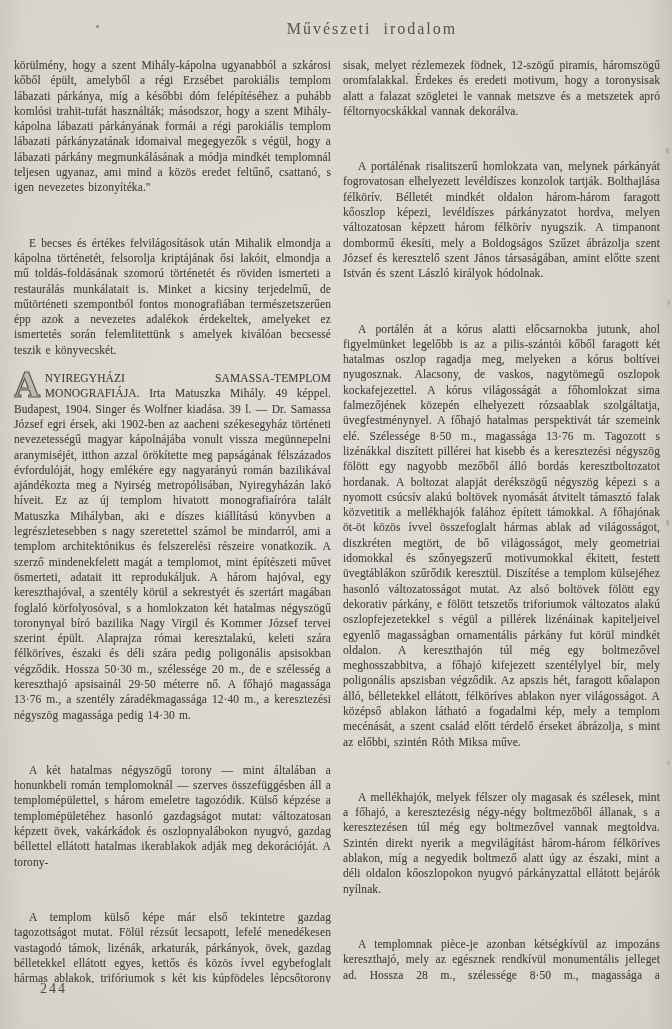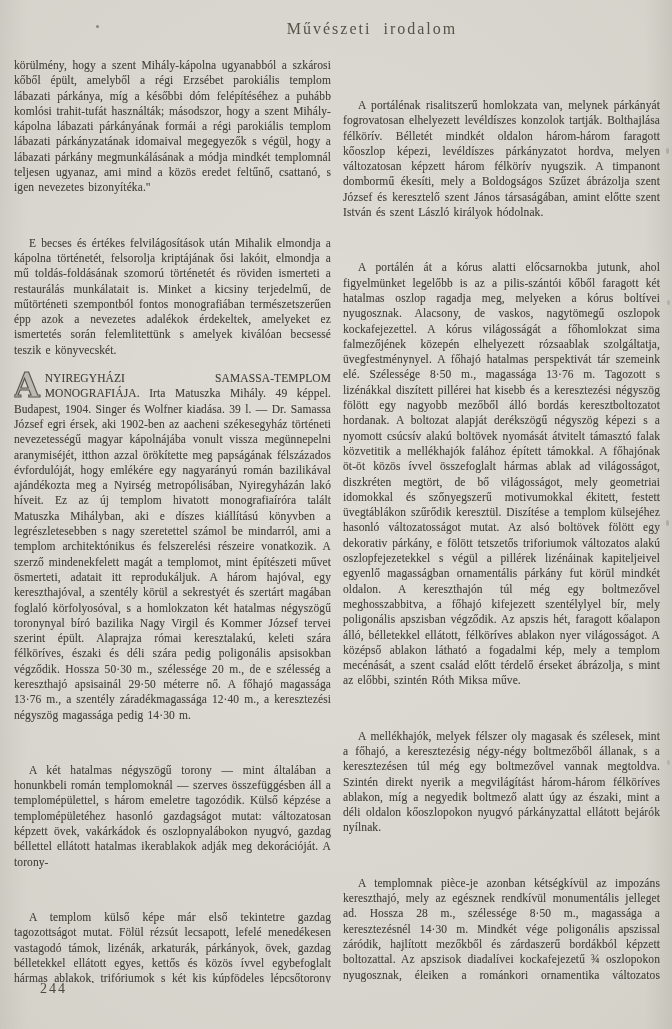--- a/index.html
+++ b/index.html
@@ -102,20 +102,21 @@
   <div class="col">
     <p>körülmény, hogy a szent Mihály-kápolna ugyanabból a szkárosi kőből épült, amelyből a régi Erzsébet parokiális templom lábazati párkánya, míg a későbbi dóm felépítéséhez a puhább komlósi trahit-tufát használták; másodszor, hogy a szent Mihály-kápolna lábazati párkányának formái a régi parokiális templom lábazati párkányzatának idomaival megegyezők s végül, hogy a lábazati párkány megmunkálásának a módja mindkét templomnál teljesen ugyanaz, ami mind a közös eredet feltűnő, csattanó, s igen nevezetes bizonyítéka."</p>
     <p class="indent">E becses és értékes felvilágosítások után Mihalik elmondja a kápolna történetét, felsorolja kriptájának ősi lakóit, elmondja a mű toldás-foldásának szomorú történetét és röviden ismerteti a restaurálás munkálatait is. Minket a kicsiny terjedelmű, de műtörténeti szempontból fontos monografiában természetszerűen épp azok a nevezetes adalékok érdekeltek, amelyeket ez ismertetés során felemlitettünk s amelyek kiválóan becsessé teszik e könyvecskét.</p>
     <p class="section">
       <span class="dropcap">A</span><span>NYIREGYHÁZI SAMASSA-TEMPLOM MONOGRAFIÁJA. Irta Matuszka Mihály. 49 képpel. Budapest, 1904. Singer és Wolfner kiadása. 39 l. — Dr. Samassa József egri érsek, aki 1902-ben az aacheni székesegyház történeti nevezetességű magyar kápolnájába vonult vissza megünnepelni aranymiséjét, itthon azzal örökítette meg papságának félszázados évfordulóját, hogy emlékére egy nagyarányú román bazilikával ajándékozta meg a Nyirség metropólisában, Nyiregyházán lakó híveit. Ez az új templom hivatott monografiaíróra talált Matuszka Mihályban, aki e díszes kiállítású könyvben a legrészletesebben s nagy szeretettel számol be mindarról, ami a templom architektónikus és felszerelési részeire vonatkozik. A szerző mindenekfelett magát a templomot, mint építészeti művet ösmerteti, adatait itt reprodukáljuk. A három hajóval, egy kereszthajóval, a szentély körül a sekrestyét és szertárt magában foglaló körfolyosóval, s a homlokzaton két hatalmas négyszögű toronynyal bíró bazilika Nagy Virgil és Kommer József tervei szerint épült. Alaprajza római keresztalakú, keleti szára félköríves, északi és déli szára pedig poligonális apsisokban végződik. Hossza 50·30 m., szélessége 20 m., de e szélesség a kereszthajó apsisainál 29·50 méterre nő. A főhajó magassága 13·76 m., a szentély záradékmagassága 12·40 m., a keresztezési négyszög magassága pedig 14·30 m.</span>
     </p>
     <p class="indent">A két hatalmas négyszögű torony — mint általában a honunkbeli román templomoknál — szerves összefüggésben áll a templomépülettel, s három emeletre tagozódik. Külső képzése a templomépületéhez hasonló gazdagságot mutat: változatosan képzett övek, vakárkádok és oszlopnyalábokon nyugvó, gazdag béllettel ellátott hatalmas ikerablakok adják meg dekorációját. A torony-</p>
     <p class="indent">A templom külső képe már első tekintetre gazdag tagozottságot mutat. Fölül rézsút lecsapott, lefelé menedékesen vastagodó támok, lizénák, arkaturák, párkányok, övek, gazdag bélletekkel ellátott egyes, kettős és közös ívvel egybefoglalt hármas ablakok, trifóriumok s két kis kúpfödeles lépcsőtorony fokozzák a tagozás esztétikai hatását.</p>
   </div>
   <div class="col">
+    <p>sisak, melyet rézlemezek födnek, 12-szögű piramis, háromszögű oromfalakkal. Érdekes és eredeti motivum, hogy a toronysisak alatt a falazat szögletei le vannak metszve és a metszetek apró féltornyocskákkal vannak dekorálva.</p>
     <p class="indent">A portálénak risalitszerű homlokzata van, melynek párkányát fogrovatosan elhelyezett levéldíszes konzolok tartják. Bolthajlása félkörív. Bélletét mindkét oldalon három-három faragott kőoszlop képezi, levéldíszes párkányzatot hordva, melyen változatosan képzett három félkörív nyugszik. A timpanont dombormű ékesíti, mely a Boldogságos Szűzet ábrázolja szent József és keresztelő szent János társaságában, amint előtte szent István és szent László királyok hódolnak.</p>
     <p class="indent">A portálén át a kórus alatti előcsarnokba jutunk, ahol figyelmünket legelőbb is az a pilis-szántói kőből faragott két hatalmas oszlop ragadja meg, melyeken a kórus boltívei nyugosznak. Alacsony, de vaskos, nagytömegű oszlopok kockafejezettel. A kórus világosságát a főhomlokzat sima falmezőjének közepén elhelyezett rózsaablak szolgáltatja, üvegfestménynyel. A főhajó hatalmas perspektivát tár szemeink elé. Szélessége 8·50 m., magassága 13·76 m. Tagozott s lizénákkal diszített pillérei hat kisebb és a keresztezési négyszög fölött egy nagyobb mezőből álló bordás keresztboltozatot hordanak. A boltozat alapját derékszögű négyszög képezi s a nyomott csúcsív alakú boltövek nyomását átvitelt támasztó falak közvetitik a mellékhajók falához épített támokkal. A főhajónak öt-öt közös ívvel összefoglalt hármas ablak ad világosságot, diszkréten megtört, de bő világosságot, mely geometriai idomokkal és szőnyegszerű motivumokkal ékitett, festett üvegtáblákon szűrődik keresztül. Diszítése a templom külsejéhez hasonló változatosságot mutat. Az alsó boltövek fölött egy dekorativ párkány, e fölött tetszetős triforiumok változatos alakú oszlopfejezetekkel s végül a pillérek lizénáinak kapiteljeivel egyenlő magasságban ornamentális párkány fut körül mindkét oldalon. A kereszthajón túl még egy boltmezővel meghosszabbitva, a főhajó kifejezett szentélylyel bír, mely poligonális apszisban végződik. Az apszis hét, faragott kőalapon álló, bélletekkel ellátott, félköríves ablakon nyer világosságot. A középső ablakon látható a fogadalmi kép, mely a templom mecénását, a szent család előtt térdelő érseket ábrázolja, s mint az előbbi, szintén Róth Miksa műve.</p>
     <p class="indent">A mellékhajók, melyek félszer oly magasak és szélesek, mint a főhajó, a keresztezésig négy-négy boltmezőből állanak, s a keresztezésen túl még egy boltmezővel vannak megtoldva. Szintén direkt nyerik a megvilágítást három-három félköríves ablakon, míg a negyedik boltmező alatt úgy az északi, mint a déli oldalon kőoszlopokon nyugvó párkányzattal ellátott bejárók nyílnak.</p>
     <p class="indent">A templomnak pièce-je azonban kétségkívül az impozáns kereszthajó, mely az egésznek rendkívül monumentális jelleget ad. Hossza 28 m., szélessége 8·50 m., magassága a keresztezésnél 14·30 m. Mindkét vége poligonális apszissal záródik, hajlított mezőkből és zárdaszerű bordákból képzett boltozattal. Az apszisok diadalívei kockafejezetű ¾ oszlopokon nyugosznak, éleiken a románkori ornamentika változatos figuráival, melyek</p>
   </div>
 </div>
 
 <div class="page-number">244</div>
 
 </body></html>

